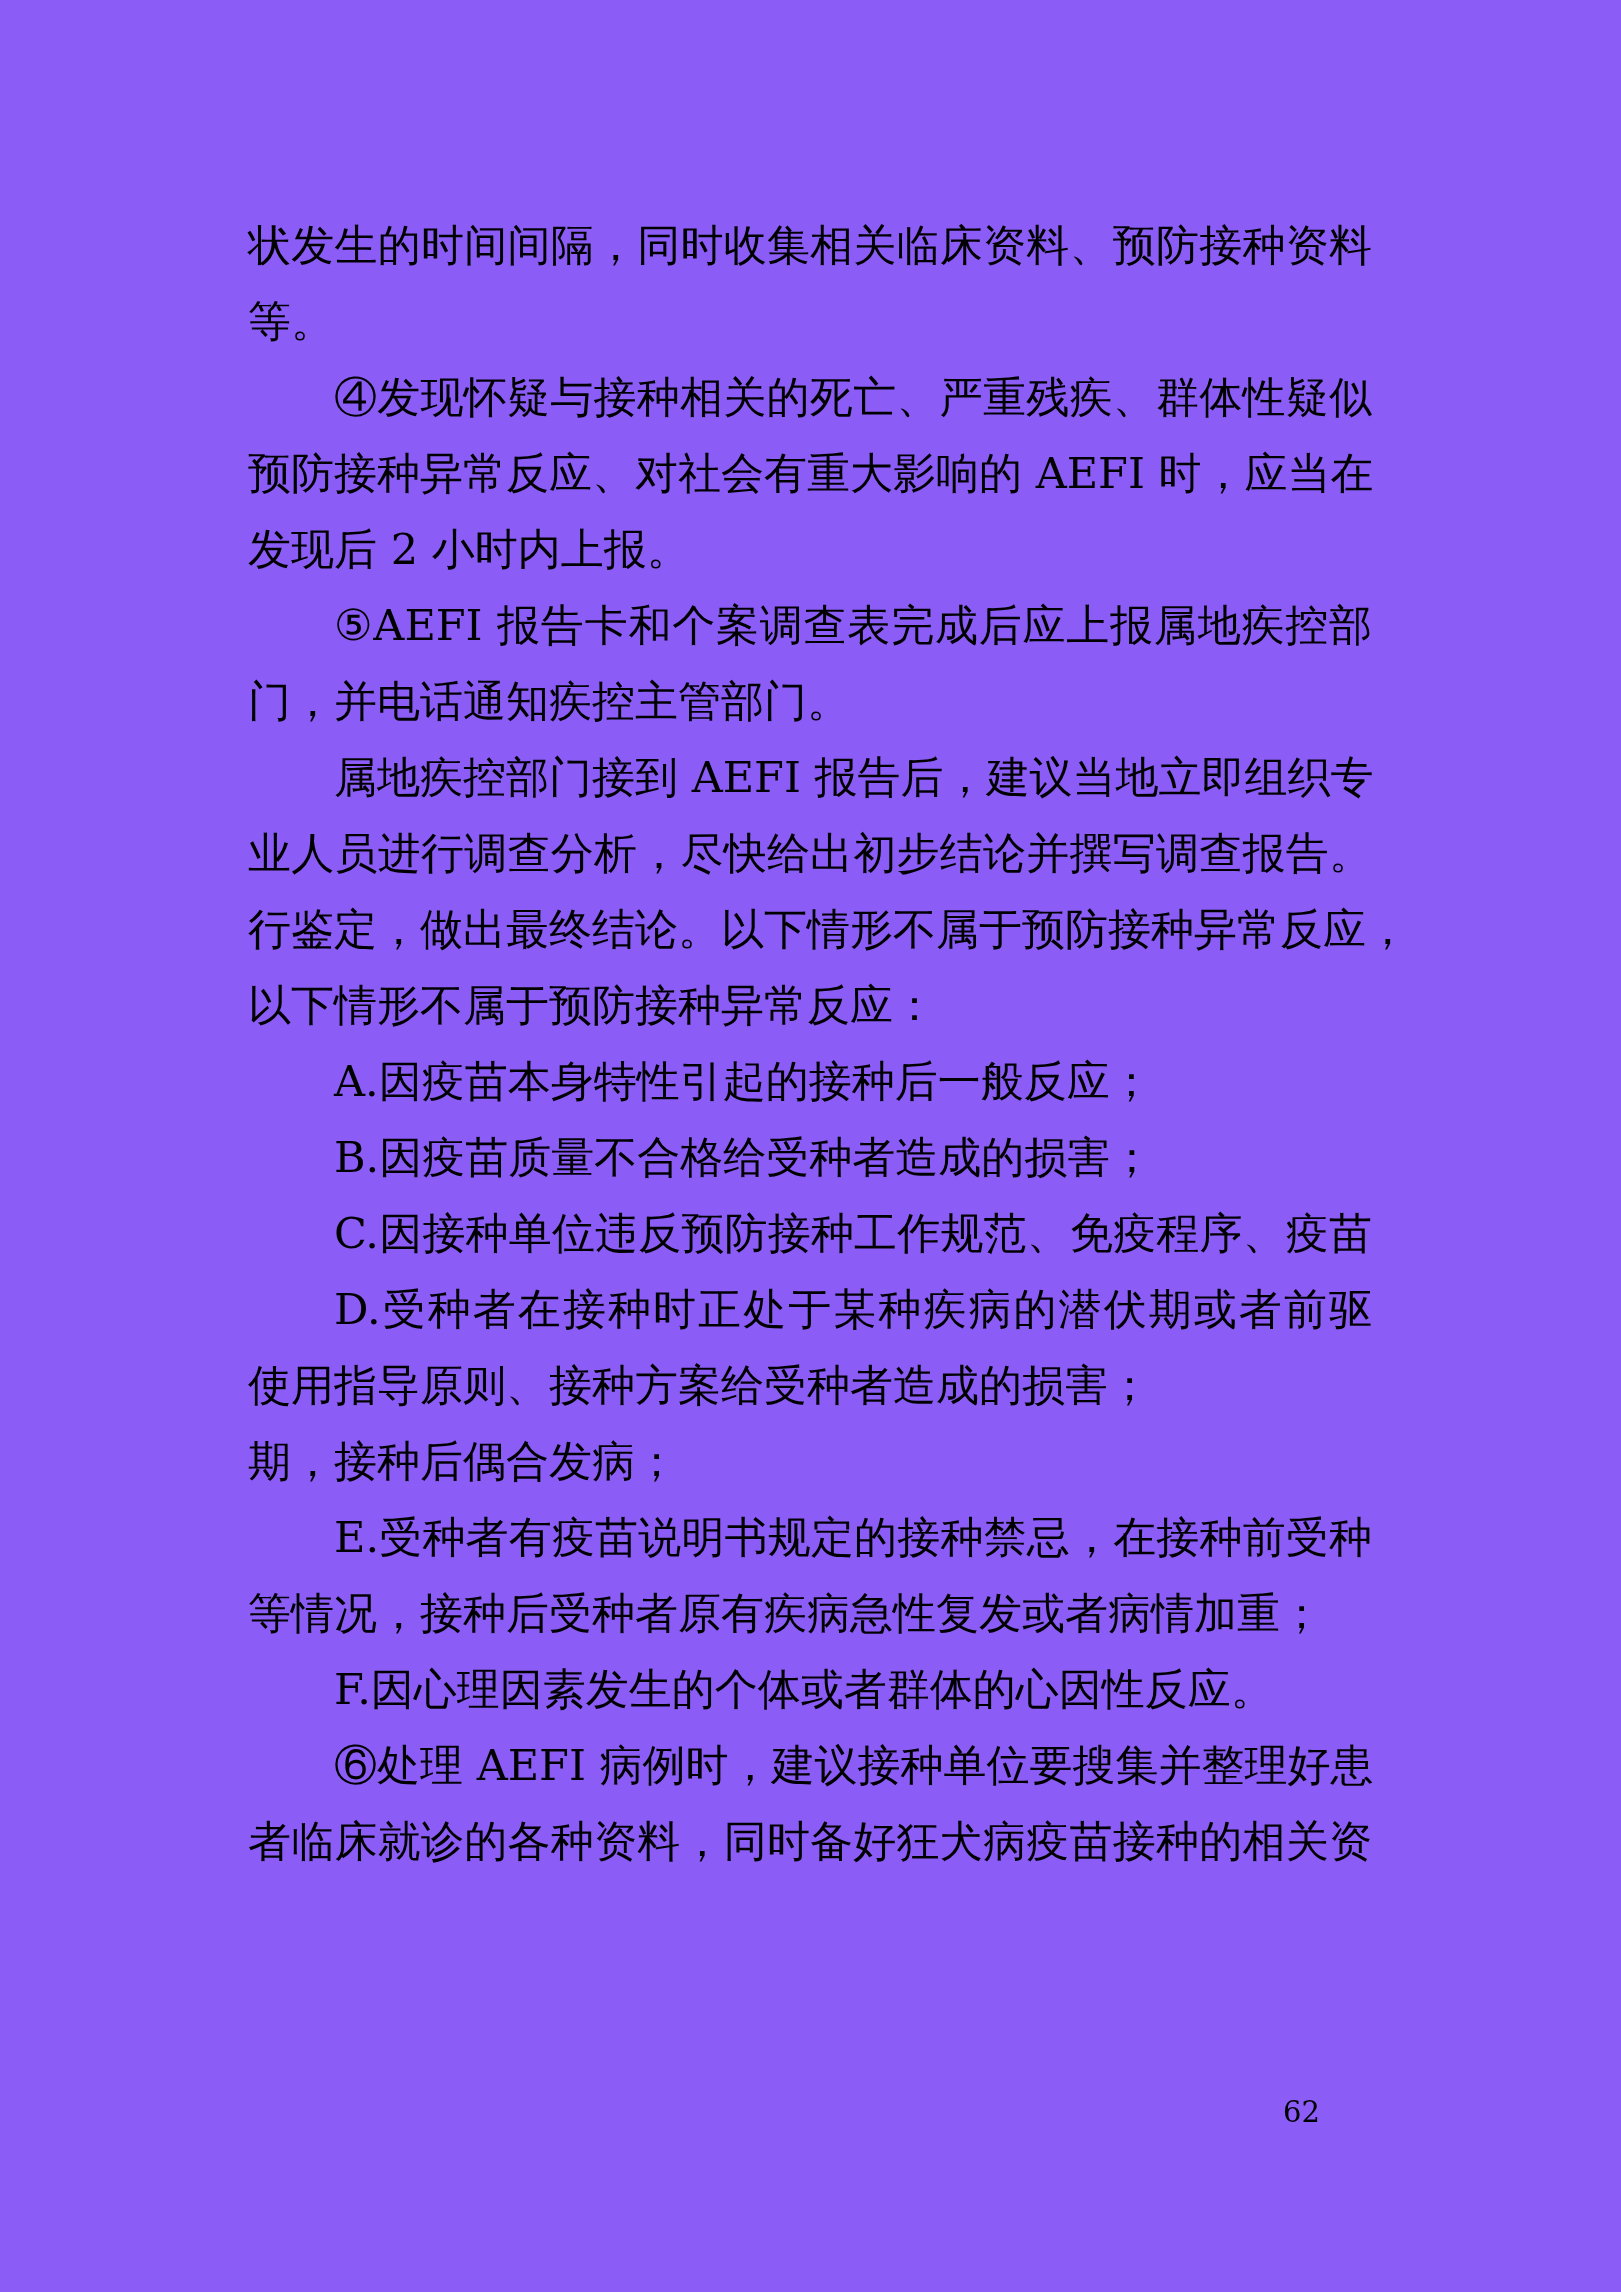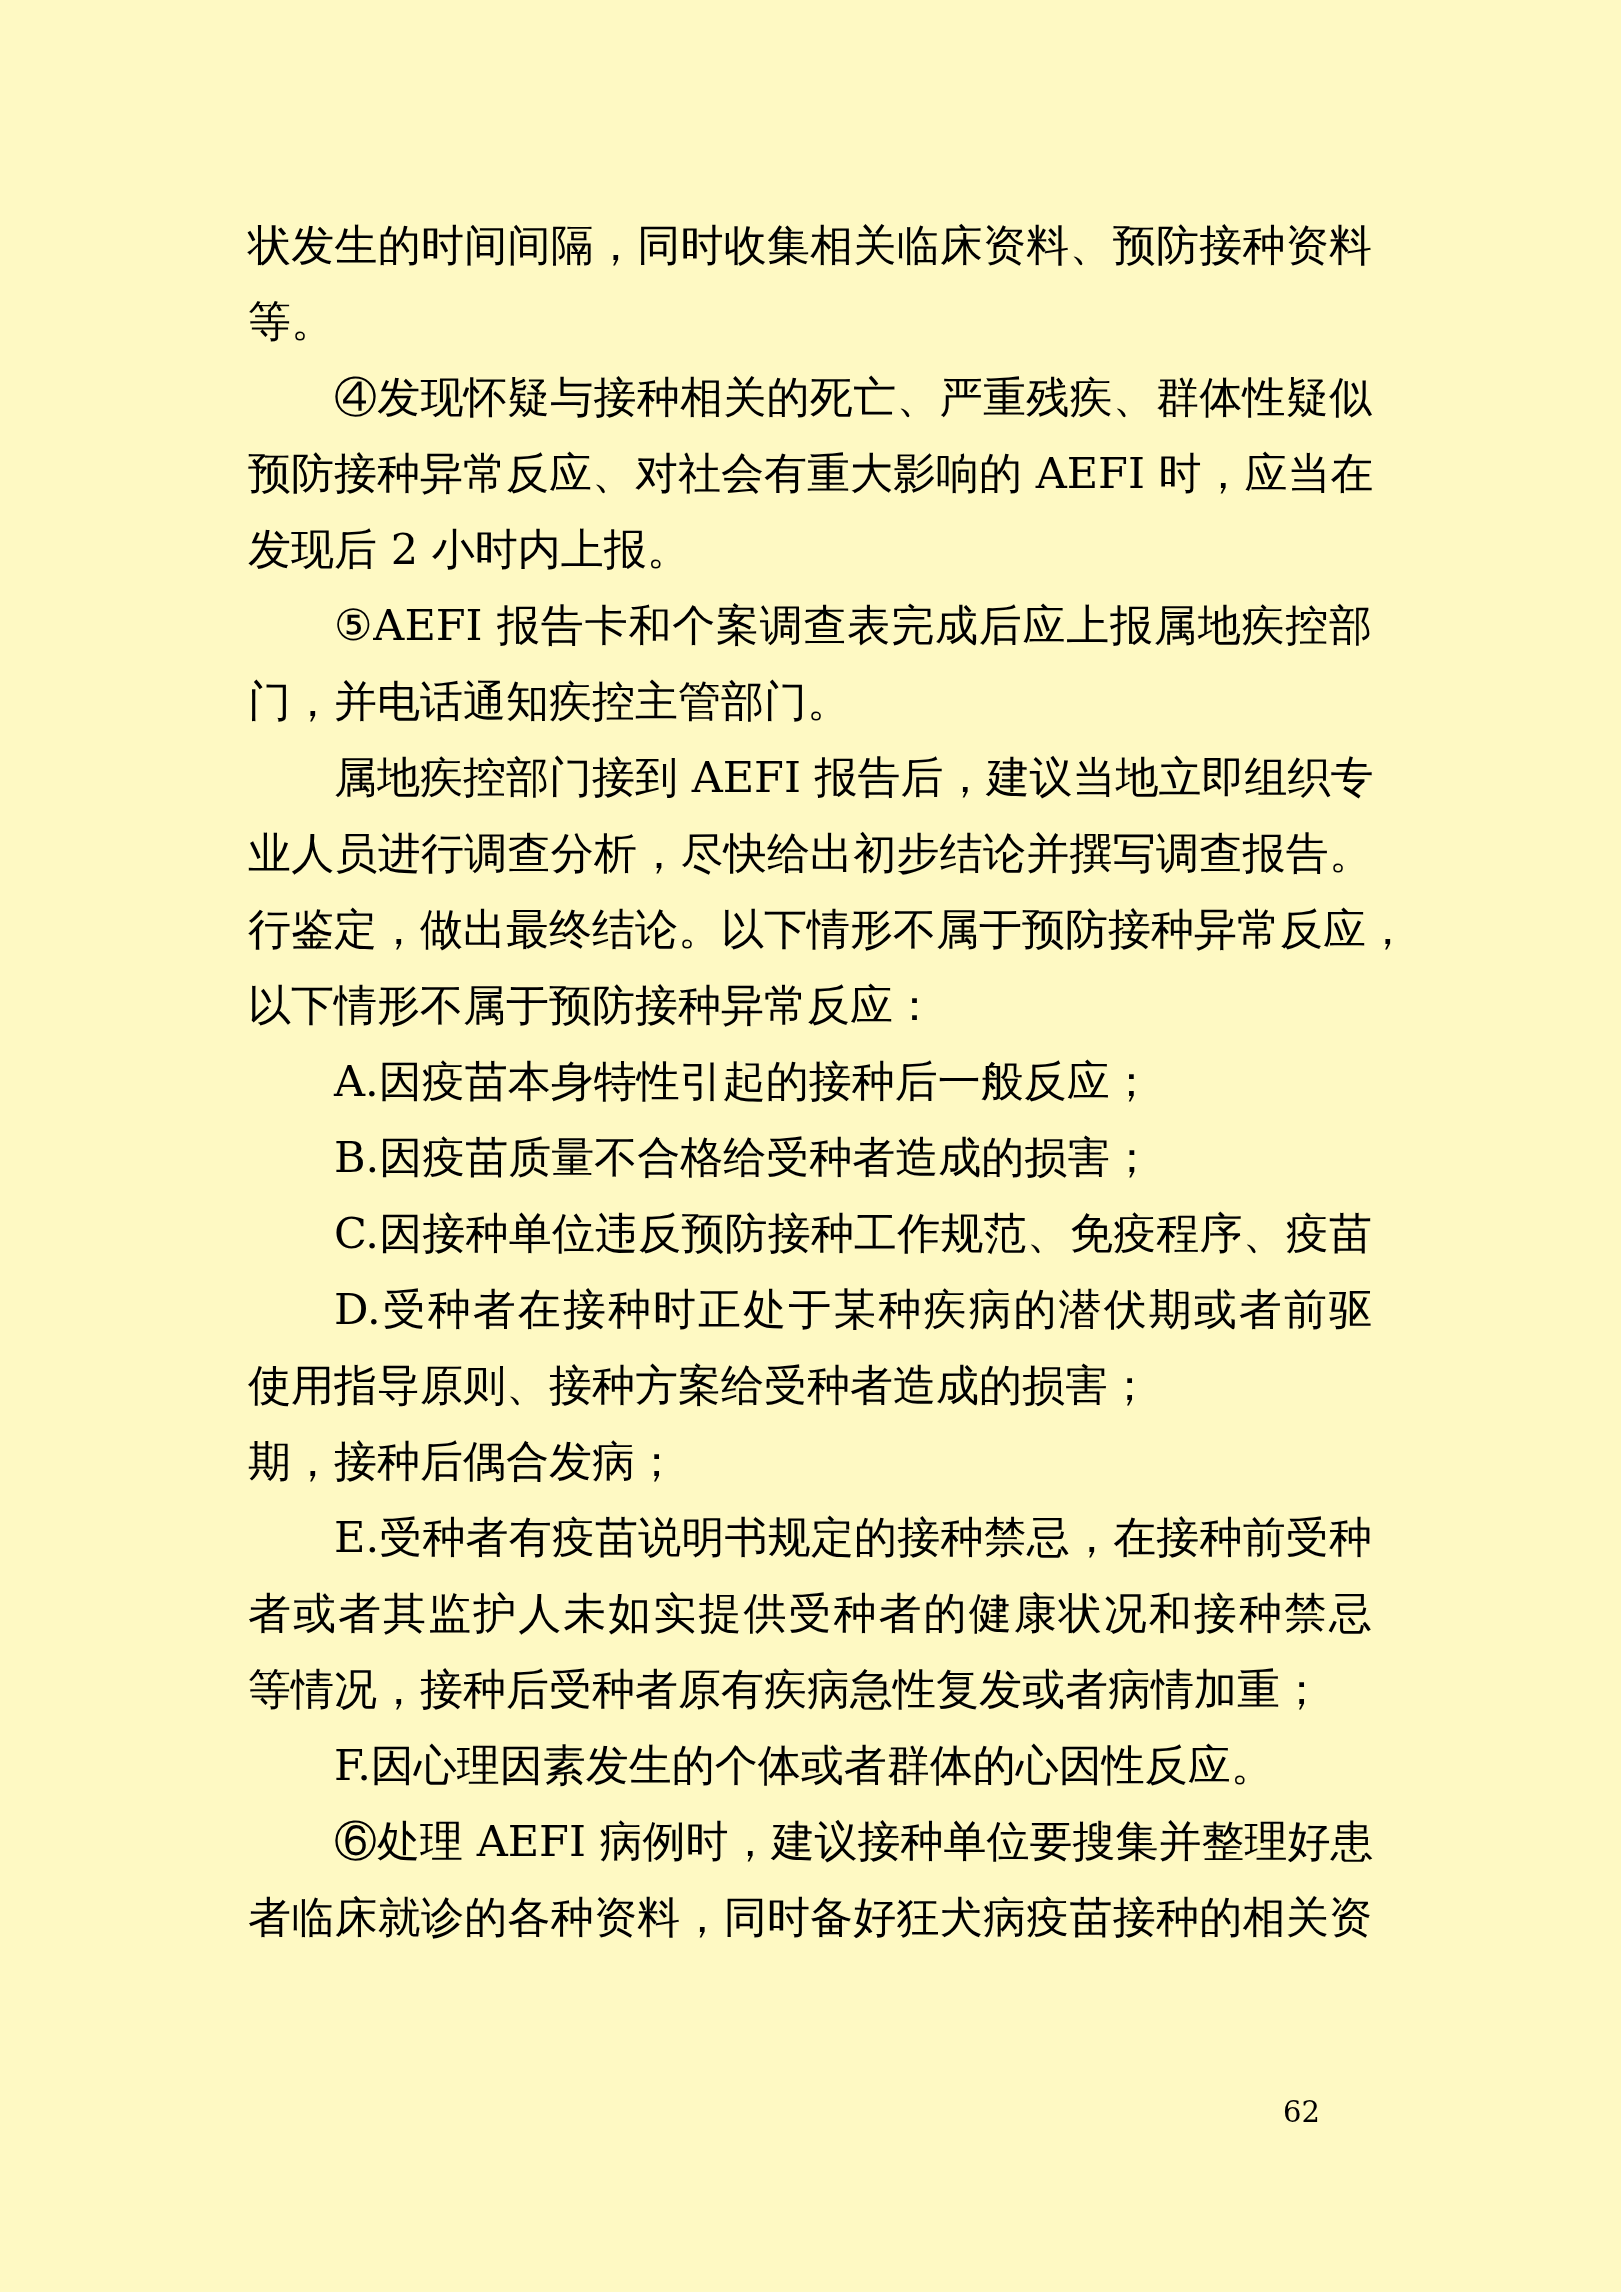--- a/index.html
+++ b/index.html
@@ -4,21 +4,21 @@
 <style>
   html, body {
     margin: 0;
     padding: 0;
     background: #ffffff;
   }
   .page {
     position: relative;
     width: 1621px;
     height: 2293px;
-    background: #fef9c3;
+    background: #8b5cf6;
     color: #000000;
     font-family: "DejaVu Serif", "Liberation Serif", serif;
     overflow: hidden;
   }
   .text-block {
     position: absolute;
     left: 248px;
     top: 207px;
     width: 1124px;
     font-size: 43px;
@@ -70,21 +70,20 @@
     <div class="line j">业人员进行调查分析，尽快给出初步结论并撰写调查报告。</div>
     <div class="line j">行鉴定，做出最终结论。以下情形不属于预防接种异常反应，</div>
     <div class="line e">以下情形不属于预防接种异常反应：</div>
     <div class="line e ind">A.因疫苗本身特性引起的接种后一般反应；</div>
     <div class="line e ind">B.因疫苗质量不合格给受种者造成的损害；</div>
     <div class="line j ind">C.因接种单位违反预防接种工作规范、免疫程序、疫苗</div>
     <div class="line j ind">D.受种者在接种时正处于某种疾病的潜伏期或者前驱</div>
     <div class="line e">使用指导原则、接种方案给受种者造成的损害；</div>
     <div class="line e">期，接种后偶合发病；</div>
     <div class="line j ind">E.受种者有疫苗说明书规定的接种禁忌，在接种前受种</div>
-    <div class="line j">者或者其监护人未如实提供受种者的健康状况和接种禁忌</div>
     <div class="line e">等情况，接种后受种者原有疾病急性复发或者病情加重；</div>
     <div class="line e ind">F.因心理因素发生的个体或者群体的心因性反应。</div>
     <div class="line j ind">⑥处理 AEFI 病例时，建议接种单位要搜集并整理好患</div>
     <div class="line j">者临床就诊的各种资料，同时备好狂犬病疫苗接种的相关资</div>
   </div>
   <div class="page-num">62</div>
 </div>
 
 
 </body></html>

